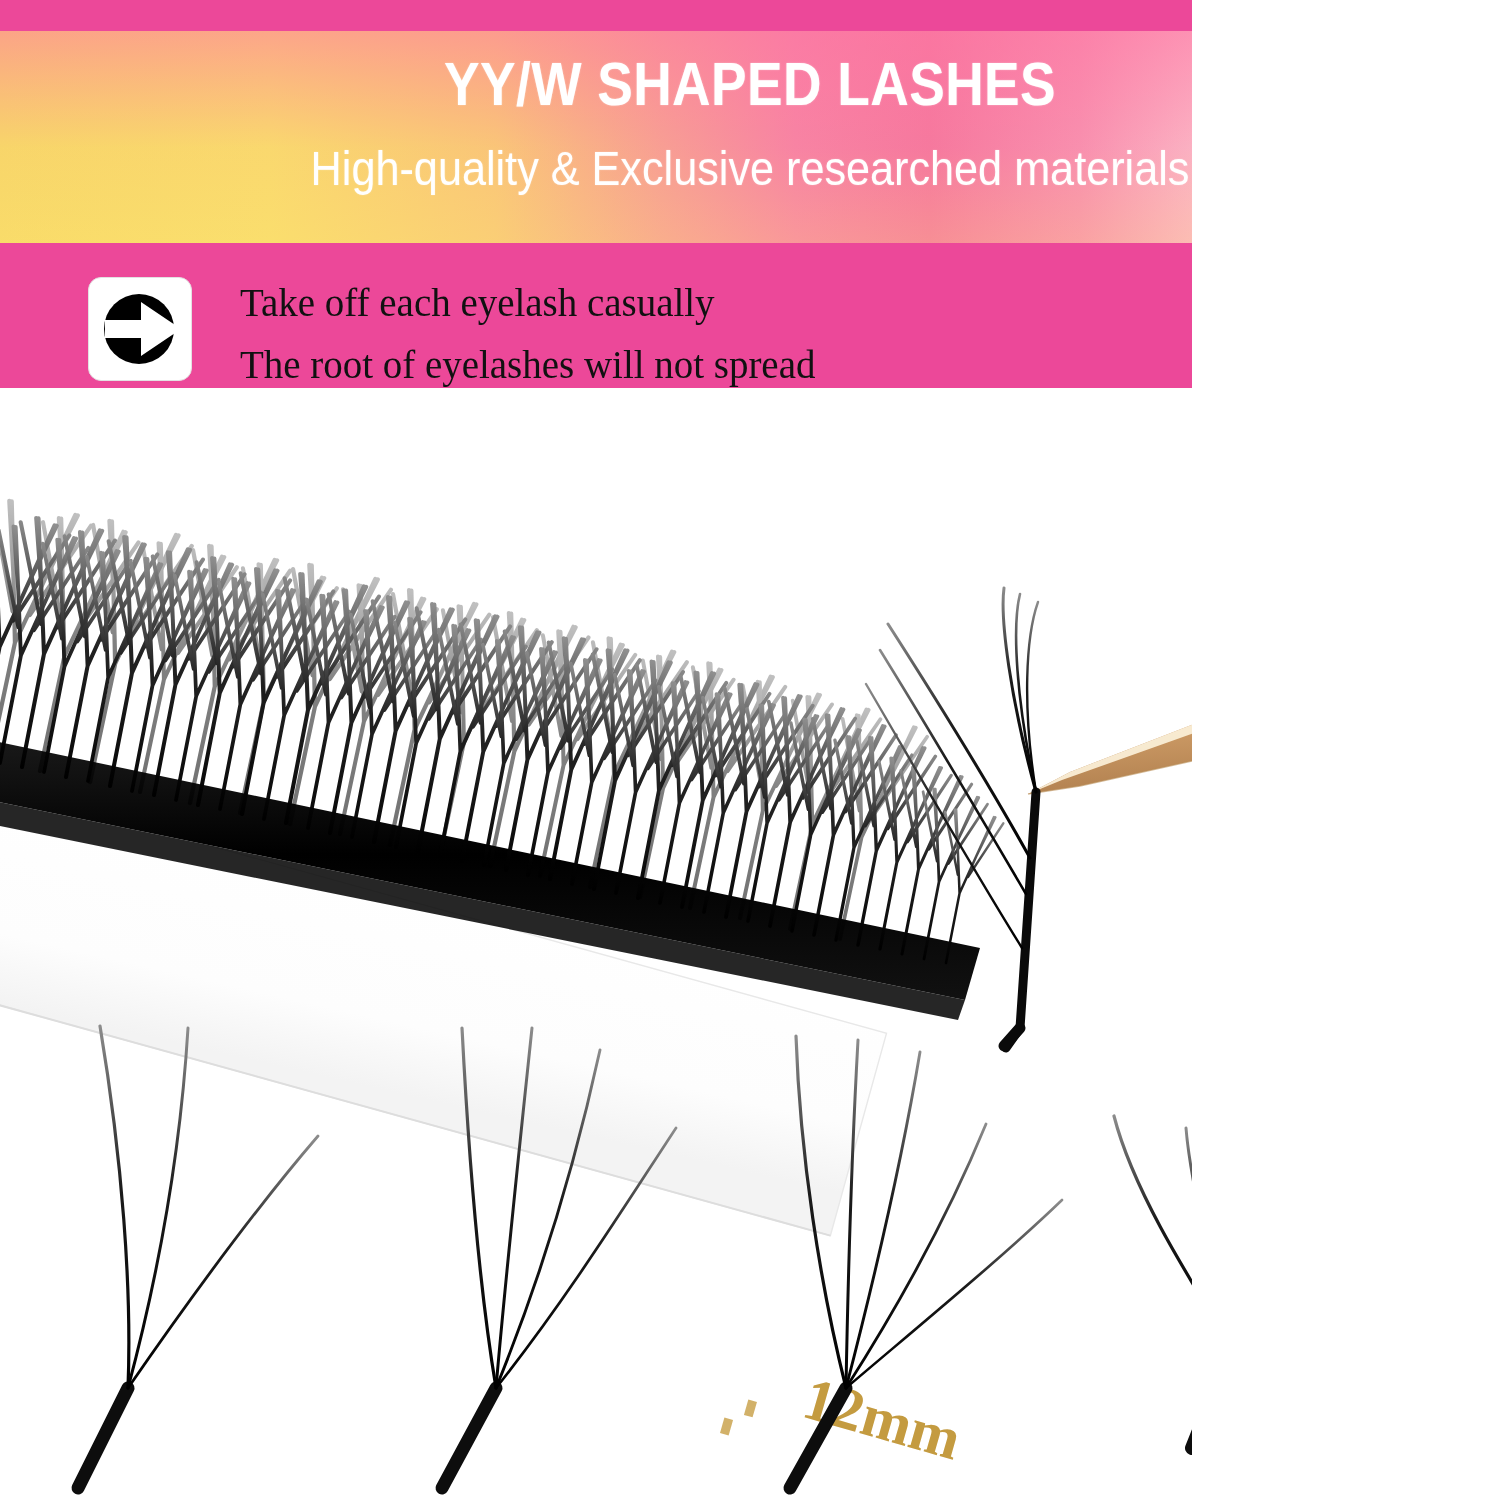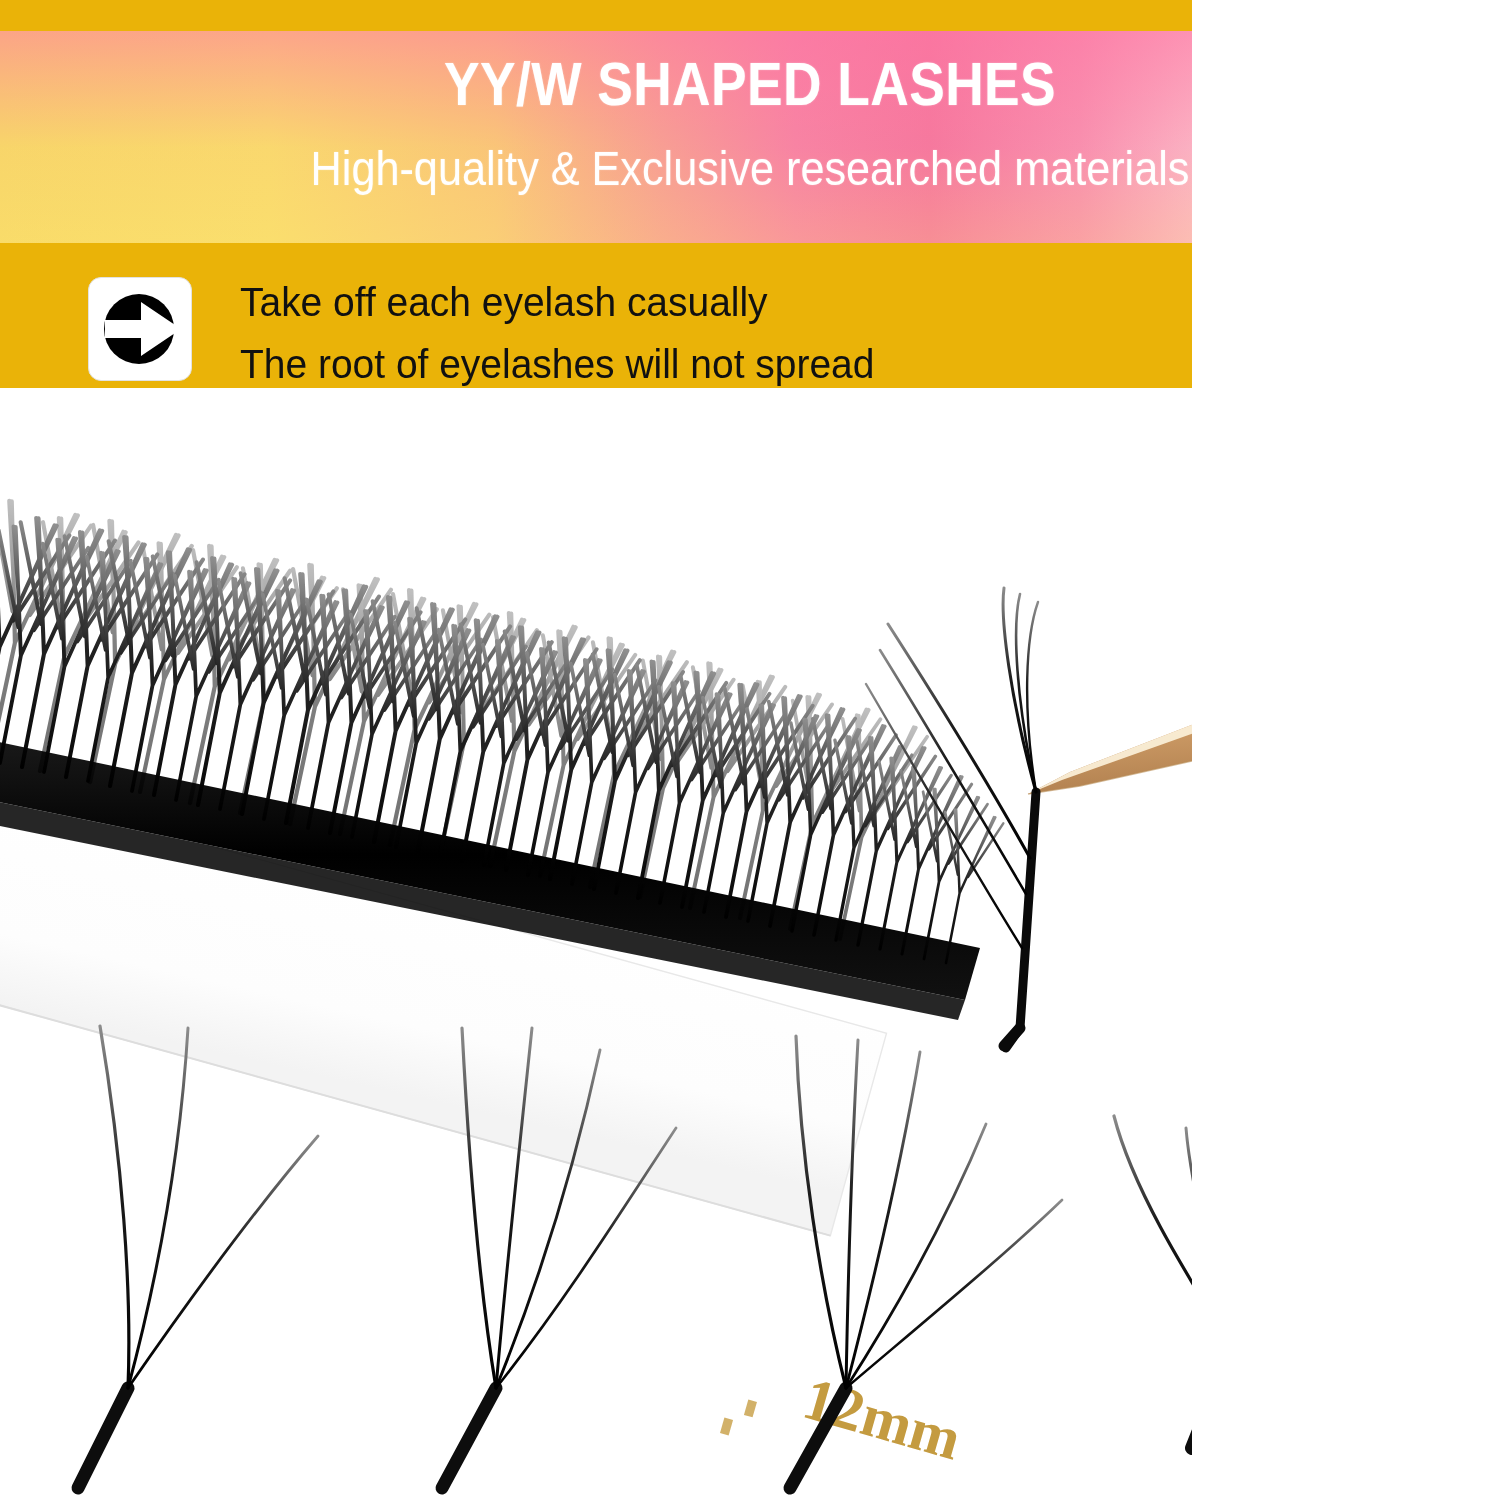--- a/index.html
+++ b/index.html
@@ -4,21 +4,21 @@
 <title>YY/W Shaped Lashes</title>
 <style>
   html,body{margin:0;padding:0;}
   body{
     width:1500px;height:1500px;
     background:#ffffff;
     font-family:"Liberation Sans","DejaVu Sans",sans-serif;
     overflow:hidden;
     position:relative;
   }
-  #page{position:relative;width:1192px;height:1500px;background:#eab308;overflow:hidden;}
+  #page{position:relative;width:1192px;height:1500px;background:#ec4899;overflow:hidden;}
 
   
   .banner{
     position:absolute;left:0;top:31px;width:1500px;height:212px;
     background:
       linear-gradient(to bottom, rgba(255,120,160,0.55) 0%, rgba(255,170,120,0.10) 55%, rgba(255,225,110,0.25) 100%),
       linear-gradient(to right,
         #f7da68 0%,
         #f9dd6d 18%,
         #f9c878 33%,
@@ -52,21 +52,21 @@
     font-size:48px;
     font-weight:400;
     transform:scaleX(0.90);
     transform-origin:50% 50%;
     white-space:nowrap;
     text-shadow:0 0 2px rgba(255,255,255,0.35);
   }
 
   
   .instr{
-    position:absolute;left:88px;top:272px;width:1000px;height:120px;
+    position:absolute;left:88px;top:272px;width:1000px;height:120px;font-family:Liberation Serif, serif;
   }
   .arrow-box{
     position:absolute;left:0;top:5px;width:104px;height:104px;
     background:#ffffff;
     border:1px solid #e2e2e2;
     border-radius:13px;
     box-sizing:border-box;
   }
   .arrow-box svg{display:block;}
   .instr-lines{

